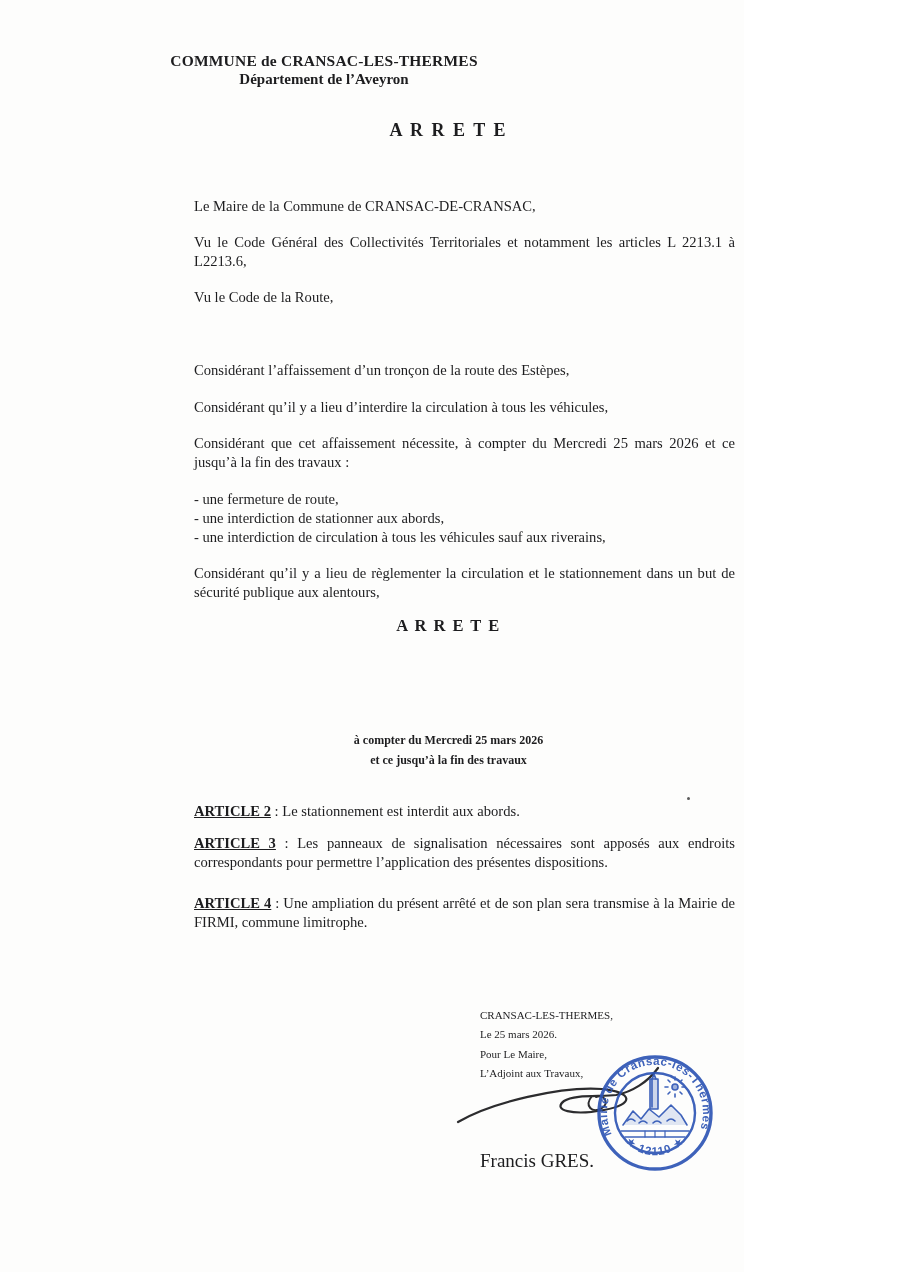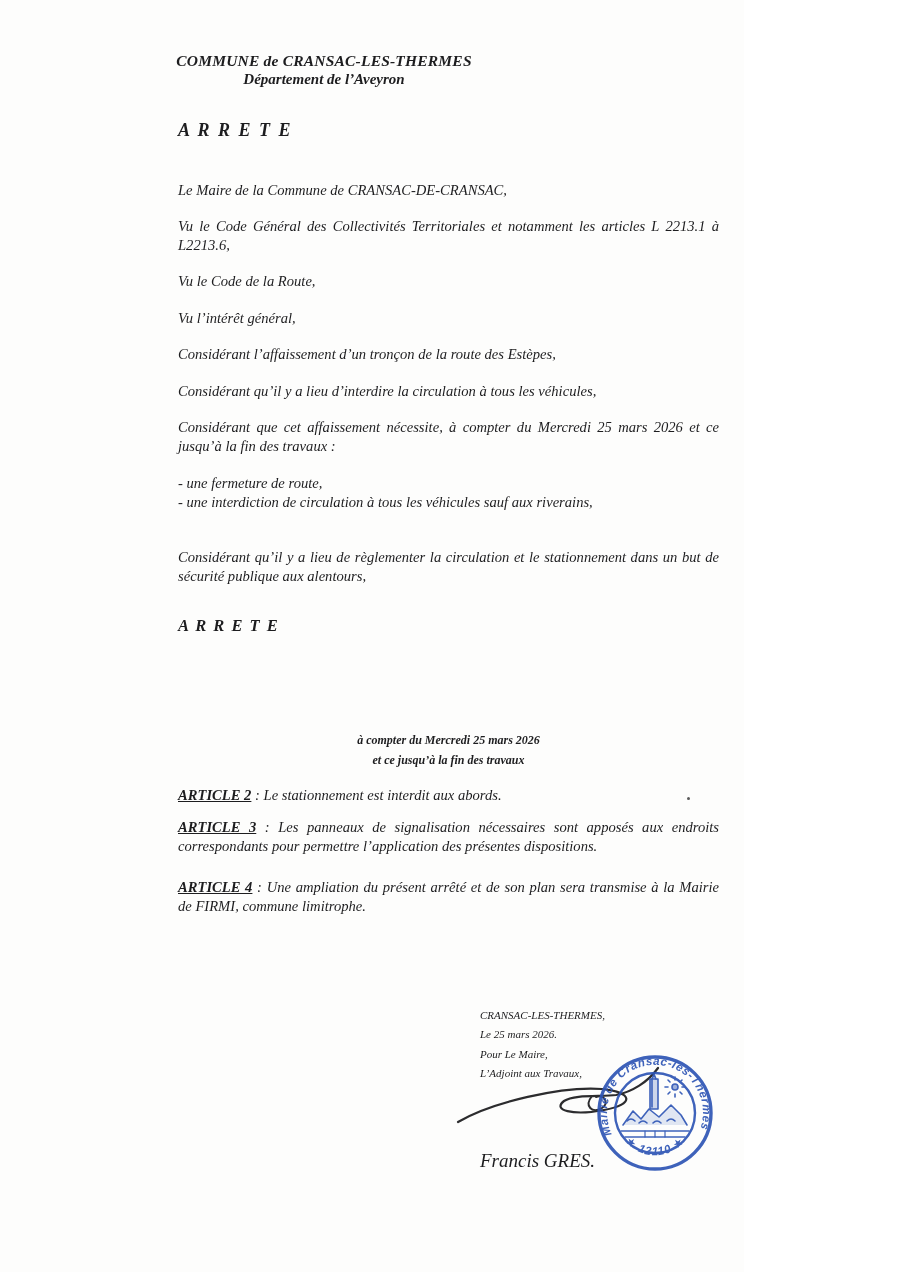--- a/index.html
+++ b/index.html
@@ -3,33 +3,32 @@
 <meta charset="utf-8">
 <style>
   html,body{margin:0;padding:0;background:#ffffff;}
   .page{
     position:relative;
     width:744px;height:1272px;
     background:#fdfdfc;
     font-family:"Liberation Serif","DejaVu Serif",serif;
     color:#1d1d1f;
     overflow:hidden;
-    font-style:italic;
   }
   
   .header{position:absolute;left:168px;top:52px;width:312px;text-align:center;}
   .header .h1{font-size:15.5px;font-weight:bold;letter-spacing:0.2px;}
   .header .h2{font-size:15px;font-weight:bold;margin-top:1px;}
   
-  .title{position:absolute;left:178px;width:541px;font-weight:bold;}
+  .title{position:absolute;left:178px;width:541px;text-align:center;font-weight:bold;}
   .title1{top:120px;font-size:18px;letter-spacing:2px;}
   .title2{top:616px;font-size:16.5px;letter-spacing:1.5px;}
   
   .para{
-    position:absolute;left:178px;width:541px;margin:0;
+    position:absolute;left:178px;width:541px;margin:16px;
     font-size:14.6px;line-height:19px;
   }
   .justify{text-align:justify;}
   .p1{top:181px}.p2{top:217px}.p3{top:272px}.p4{top:309px}
   .p5{top:345px}.p6{top:382px}.p7{top:418px}
   .list{top:474px}
   .p9{top:548px}
   .a1{top:676px}.a2{top:786px}.a3{top:818px}.a4{top:878px}.a5{top:933px}
   .alabel{font-weight:bold;text-decoration:underline;}
   .dateblock{
@@ -58,27 +57,27 @@
     <div class="h2">Département de l’Aveyron</div>
   </div>
 
   <div class="smudge"></div>
 
   <div class="title title1">A R R E T E</div>
 
   <p class="para p1">Le Maire de la Commune de CRANSAC-DE-CRANSAC,</p>
   <p class="para p2 justify">Vu le Code Général des Collectivités Territoriales et notamment les articles L 2213.1 à L2213.6,</p>
   <p class="para p3">Vu le Code de la Route,</p>
-  <p class="para p4">Vu l’intérêt général,</p>
   <p class="para p6">Considérant qu’il y a lieu d’interdire la circulation à tous les véhicules,</p>
   <p class="para p5">Considérant l’affaissement d’un tronçon de la route des Estèpes,</p>
   <p class="para p7 justify">Considérant que cet affaissement nécessite, à compter du Mercredi 25 mars 2026 et ce jusqu’à la fin des travaux :</p>
 
   <div class="para list">
     <div>- une fermeture de route,</div>
+    <div>- une interdiction de stationner aux abords,</div>
     <div>- une interdiction de circulation à tous les véhicules sauf aux riverains,</div>
   </div>
 
   <p class="para p9 justify">Considérant qu’il y a lieu de règlementer la circulation et le stationnement dans un but de sécurité publique aux alentours,</p>
 
   <div class="title title2">A R R E T E</div>
 
 
   <div class="dateblock">
     <div>à compter du Mercredi 25 mars 2026</div>

